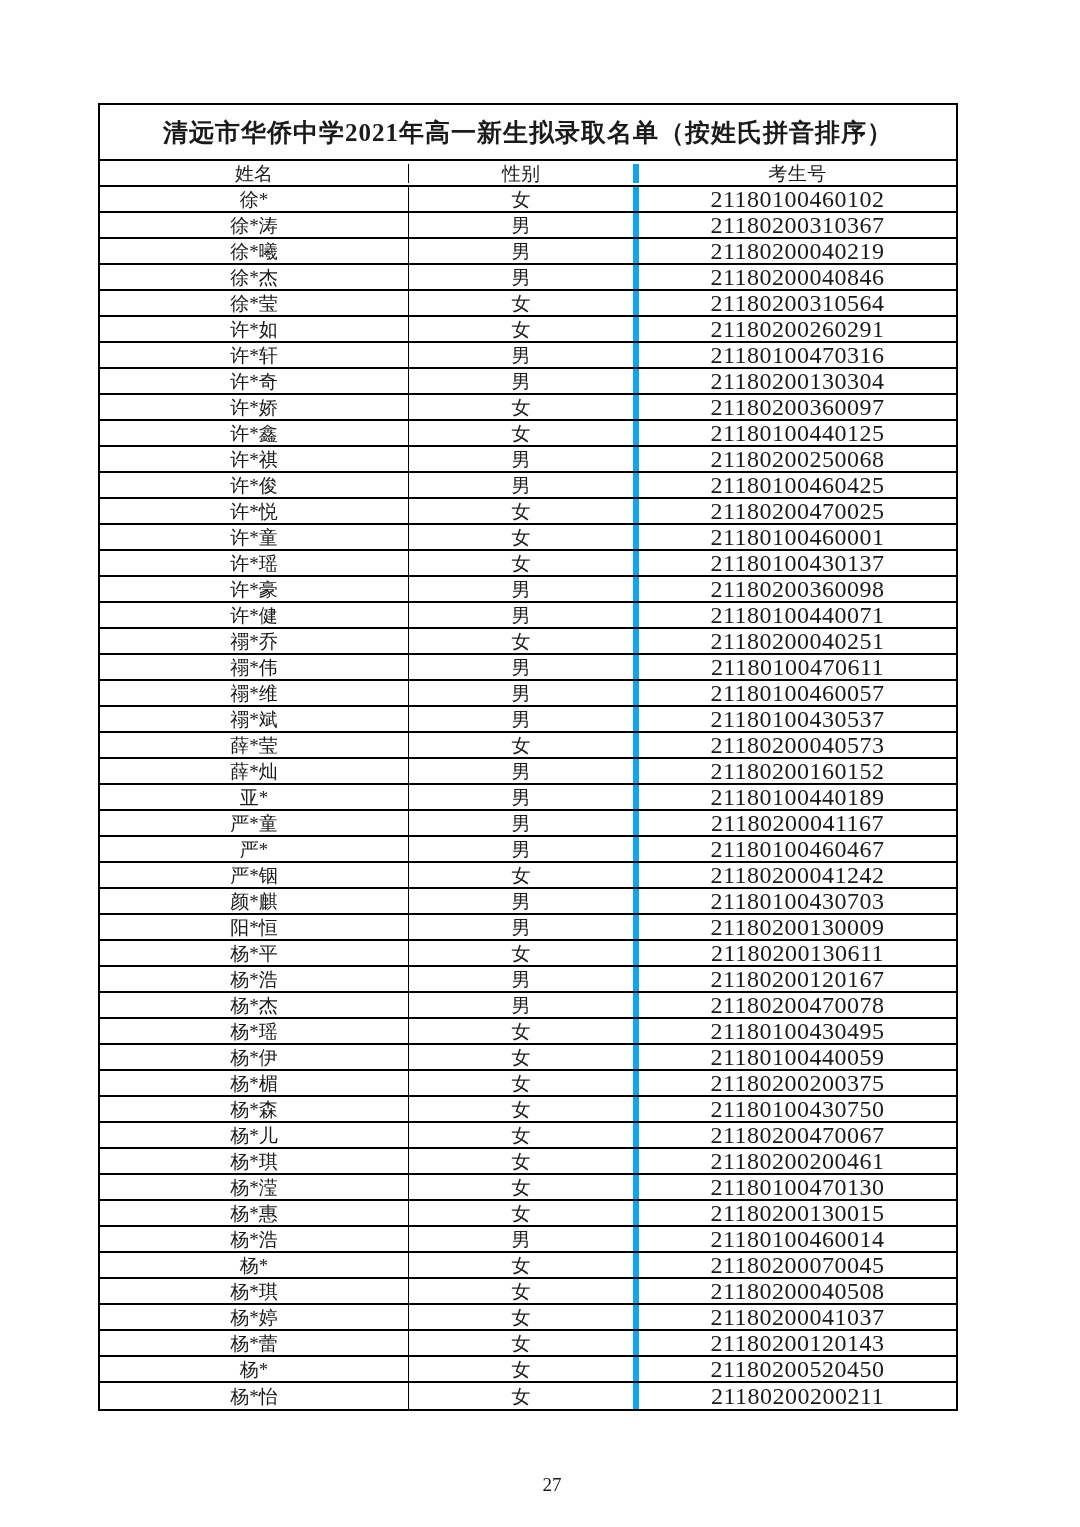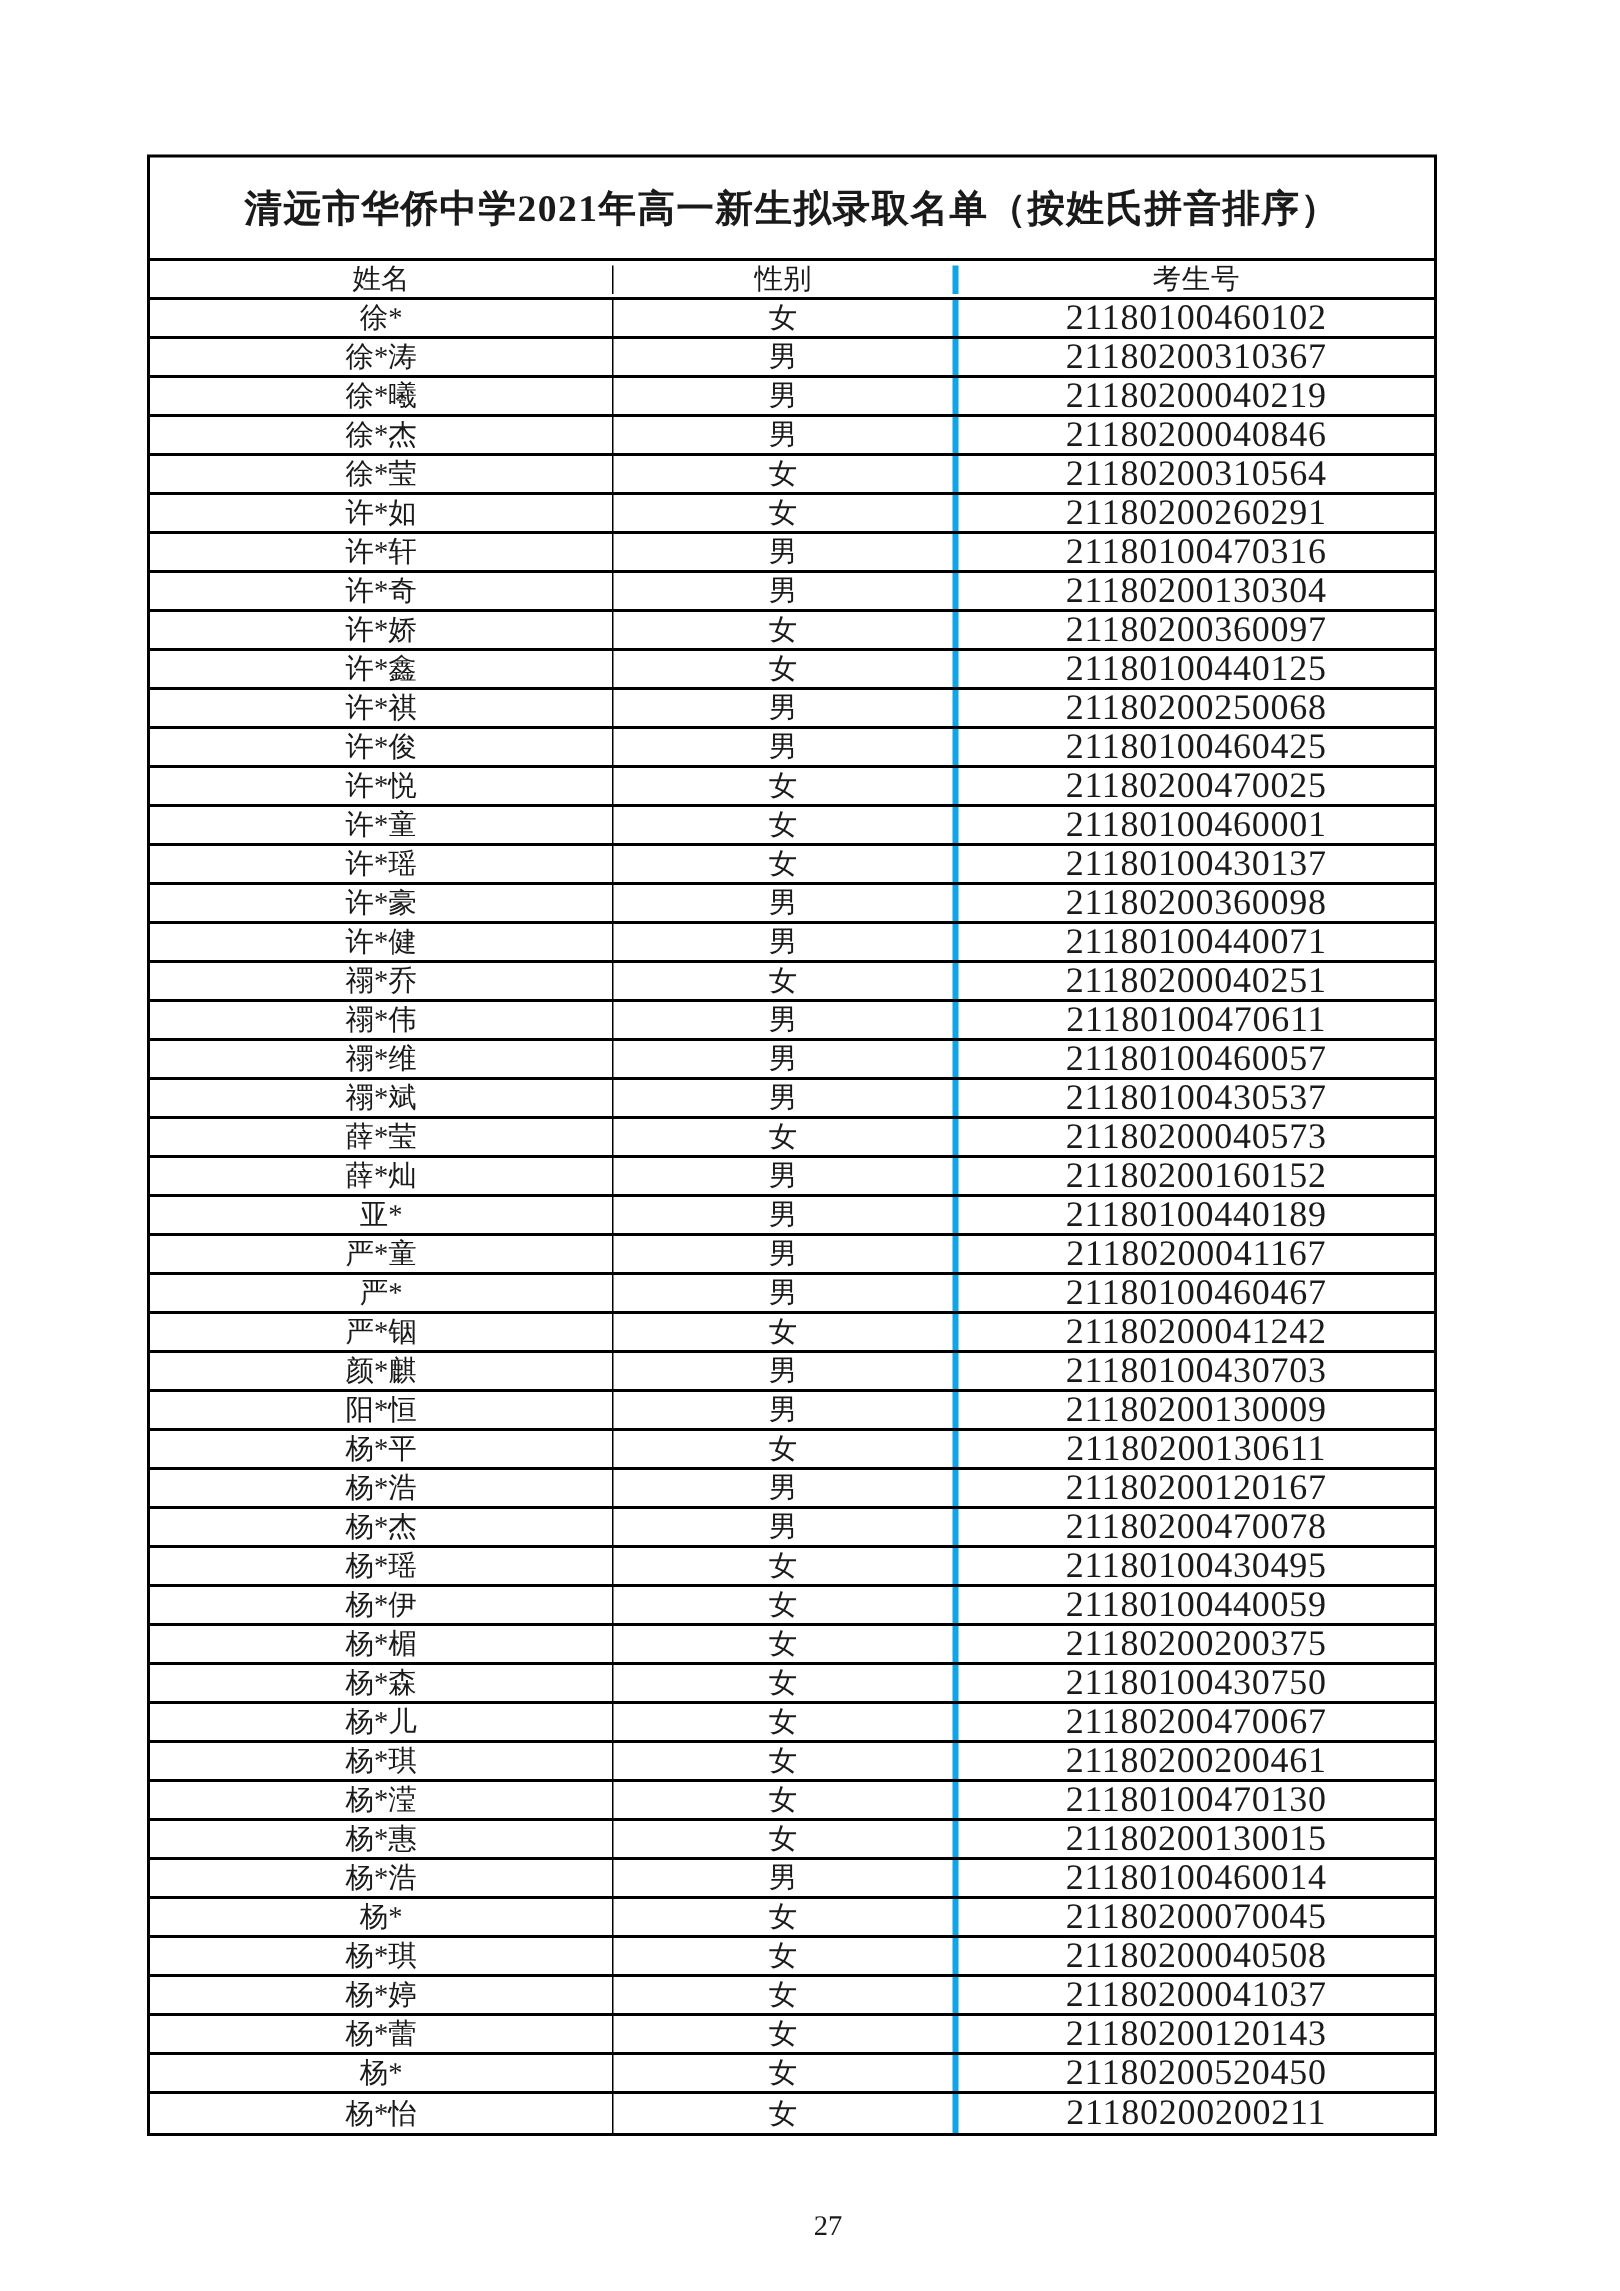--- a/index.html
+++ b/index.html
@@ -13,21 +13,21 @@
   .page { position: absolute; inset: 0; width: 1080px; height: 1527px; background: #fff; }
 
   .doc-table {
     position: absolute;
     left: 98px; top: 103px;
     width: 860px;
     border: 2px solid #000;
     background: #fff;
   }
   .title-row {
-    height: 69px;
+    height: 56px;
     display: flex; align-items: center; justify-content: center;
     border-bottom: 2px solid #000;
     font-weight: bold;
     font-size: 25px;
     letter-spacing: 1px;
     text-align: center;
   }
   .header-row {
     display: flex;
     height: 26px;
@@ -39,21 +39,21 @@
     height: 26px;
     border-bottom: 2px solid #000;
   }
   .row:last-child { border-bottom: none; text-align: right; }
   .cell {
     display: flex; align-items: center; justify-content: center;
     overflow: hidden;
     line-height: 1;
   }
   .col-name   { width: 309px; border-right: 1px solid #000; font-size: 19px; }
-  .col-gender { width: 230px; border-right: 4px solid #0ea5e9; font-size: 19px; }
+  .col-gender { width: 230px; border-right: 6px solid #0ea5e9; font-size: 19px; }
   .col-id     { flex: 1; font-size: 24px; letter-spacing: 0.5px; }
   .header-row .cell { font-size: 19px; }
 
   .page-number {
     position: absolute;
     left: 0; right: 0;
     top: 1474px;
     text-align: center;
     font-size: 19px;
     margin-left: 24px;

